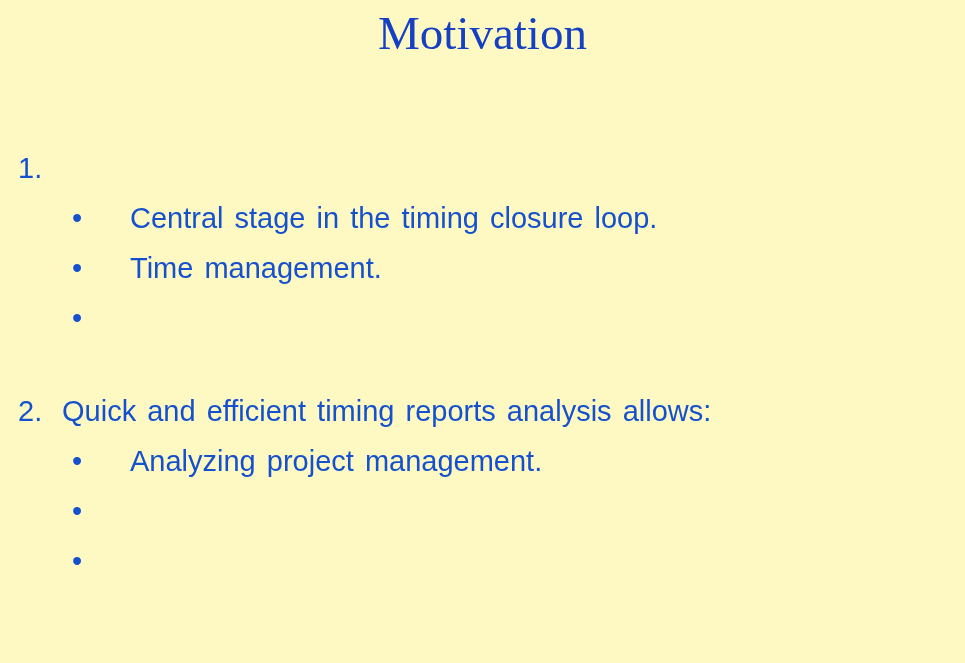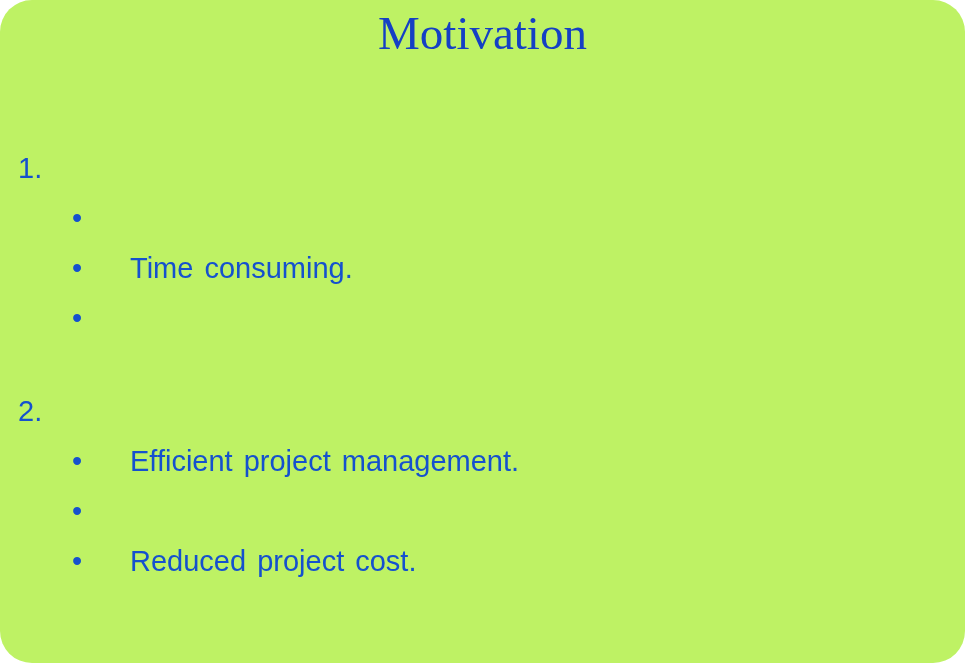--- a/index.html
+++ b/index.html
@@ -5,24 +5,23 @@
   :root {
     --title-color: #1540C4;
     --body-color: #1551CE;
   }
   * { margin: 0; padding: 0; box-sizing: border-box; }
   html, body { background: #ffffff; }
   .slide {
     position: relative;
     width: 965px;
     height: 663px;
-    background: #bef264;
+    background: #fef9c3;
     overflow: hidden;
     font-family: "Liberation Sans", sans-serif;
-    border-radius: 32px;
   }
   .title {
     margin-top: 4px;
     text-align: center;
     font-family: "Liberation Serif", "DejaVu Serif", serif;
     font-weight: 400;
     font-size: 47px;
     line-height: 58px;
     color: var(--title-color);
   }
@@ -66,44 +65,45 @@
 
   <div class="content">
 
     <section class="group group-1">
       <div class="heading-row">
         <span class="num">1.</span>
       </div>
       <ul class="bullets">
         <li class="bullet-row">
           <span class="dot">•</span>
+          <span class="bullet-text">Central stage in the timing closure loop.</span>
         </li>
         <li class="bullet-row">
           <span class="dot">•</span>
-          <span class="bullet-text">Time consuming.</span>
+          <span class="bullet-text">Time management.</span>
         </li>
         <li class="bullet-row">
           <span class="dot">•</span>
         </li>
       </ul>
     </section>
 
     <section class="group group-2">
       <div class="heading-row">
         <span class="num">2.</span>
+        <span class="heading-text">Quick and efficient timing reports analysis allows:</span>
       </div>
       <ul class="bullets">
         <li class="bullet-row">
           <span class="dot">•</span>
-          <span class="bullet-text">Efficient project management.</span>
+          <span class="bullet-text">Analyzing project management.</span>
         </li>
         <li class="bullet-row">
           <span class="dot">•</span>
         </li>
         <li class="bullet-row">
           <span class="dot">•</span>
-          <span class="bullet-text">Reduced project cost.</span>
         </li>
       </ul>
     </section>
 
   </div>
 </div>
 
 </body></html>

